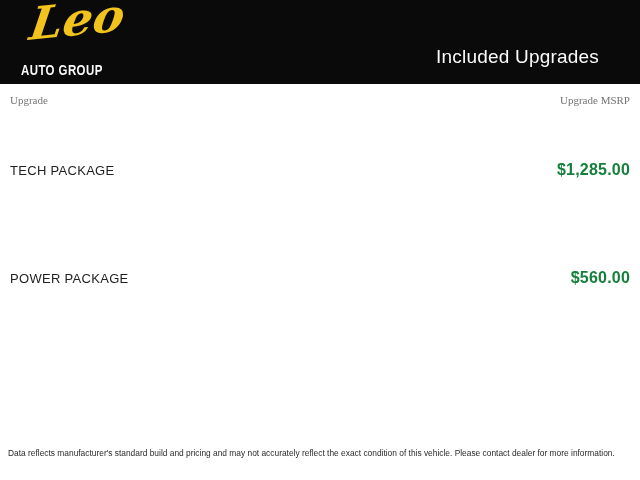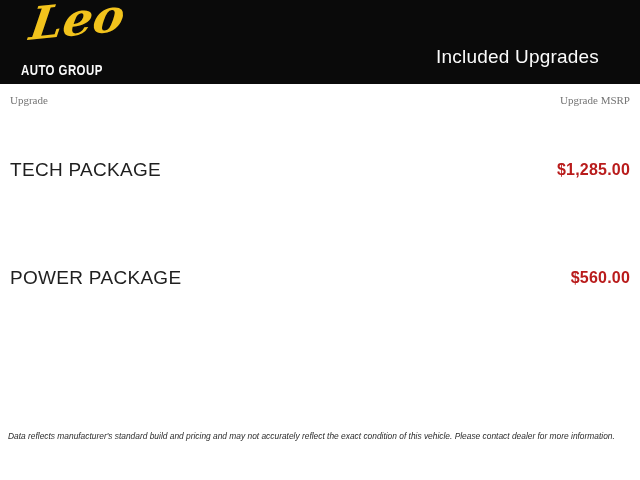--- a/index.html
+++ b/index.html
@@ -78,39 +78,38 @@
   
   .rows { }
   .row {
     height: 108px;
     display: flex;
     justify-content: space-between;
     align-items: center;
     padding: 0 10px;
   }
   .row-name {
-    font-size: 19px;
+    font-size: 13px;
     color: #1f1f1f;
     letter-spacing: 0.3px;
   }
   .row-price {
     font-size: 16px;
     font-weight: 700;
-    color: #b91c1c;
+    color: #15803d;
     letter-spacing: 0.2px;
   }
 
   
   .footer {
     position: absolute;
     left: 8px;
     right: 8px;
-    bottom: 39px;
+    bottom: 22px;
     font-size: 8.4px;
-    font-style: italic;
     color: #2b2b2b;
     white-space: nowrap;
   }
 </style>
 </head>
 <body>
 
 <div class="page">
 
   <header class="header">

